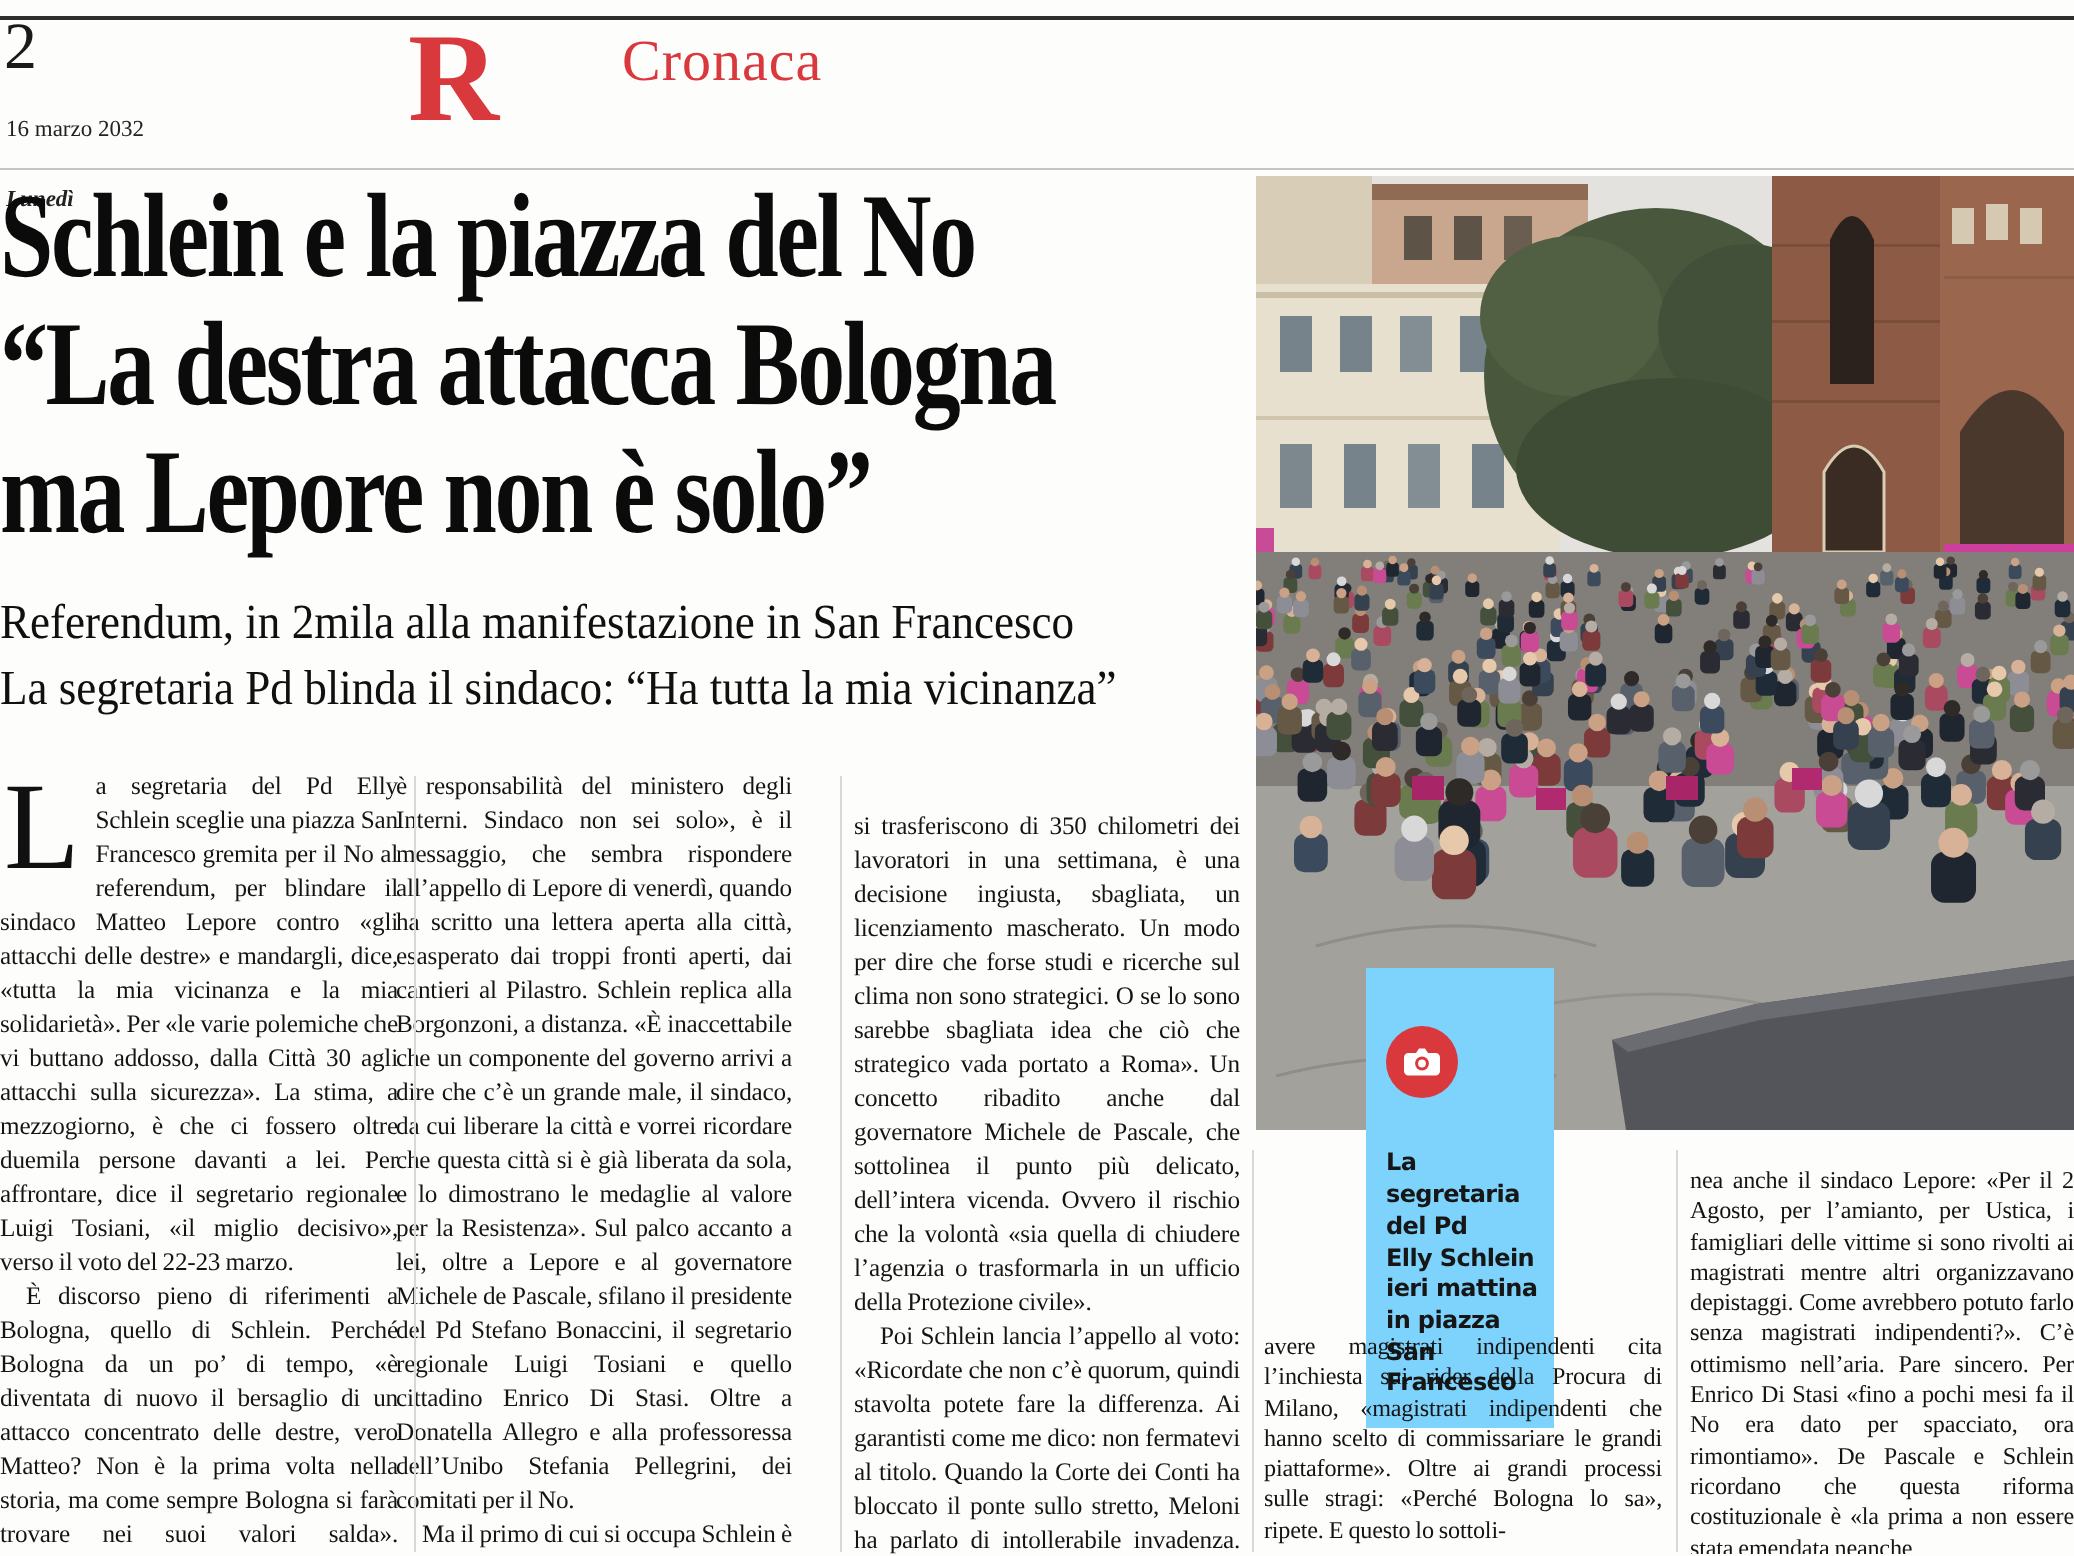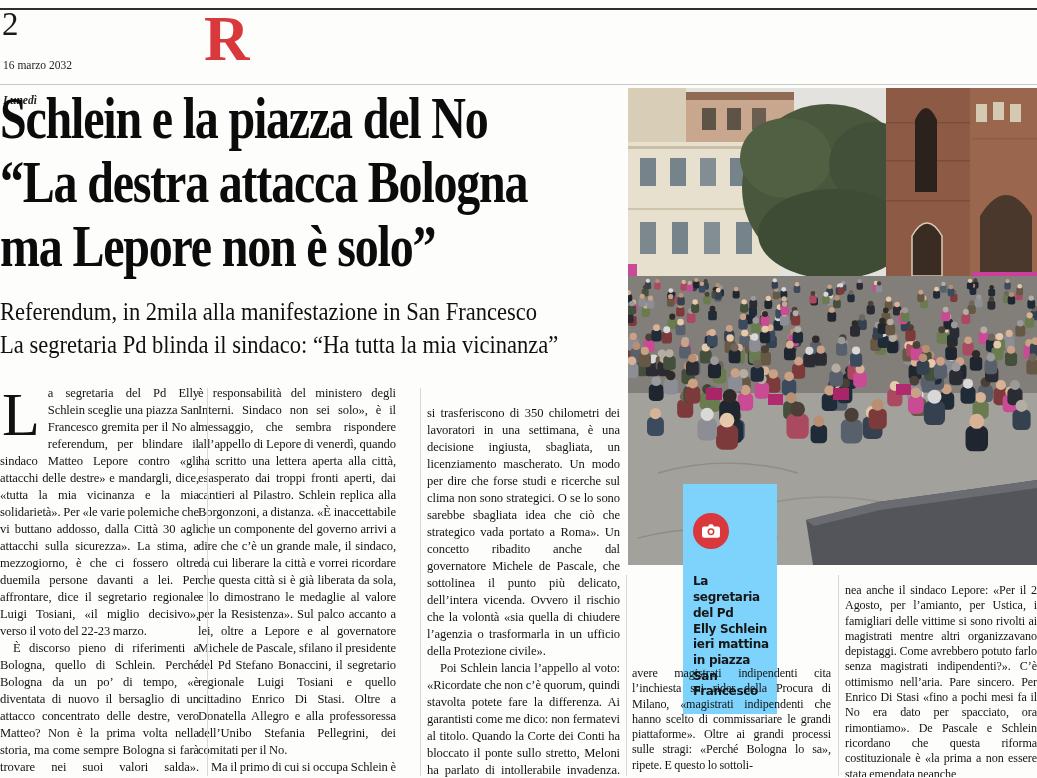--- a/index.html
+++ b/index.html
@@ -36,20 +36,21 @@
 <body>
 
 <div class="page">
 
   <div class="topline"></div>
 
   <div class="pagenum">2</div>
   <div class="day">Lunedì</div>
   <div class="date">16 marzo 2032</div>
   <div class="logo">R</div>
+  <div class="section">Cronaca</div>
   <div class="header-rule"></div>
 
   <h1 class="headline">
     <span>Schlein e la piazza del No</span>
     <span>“La destra attacca Bologna</span>
     <span>ma Lepore non è solo”</span>
   </h1>
 
   <h2 class="subhead">
     <span>Referendum, in 2mila alla manifestazione in San Francesco</span>

